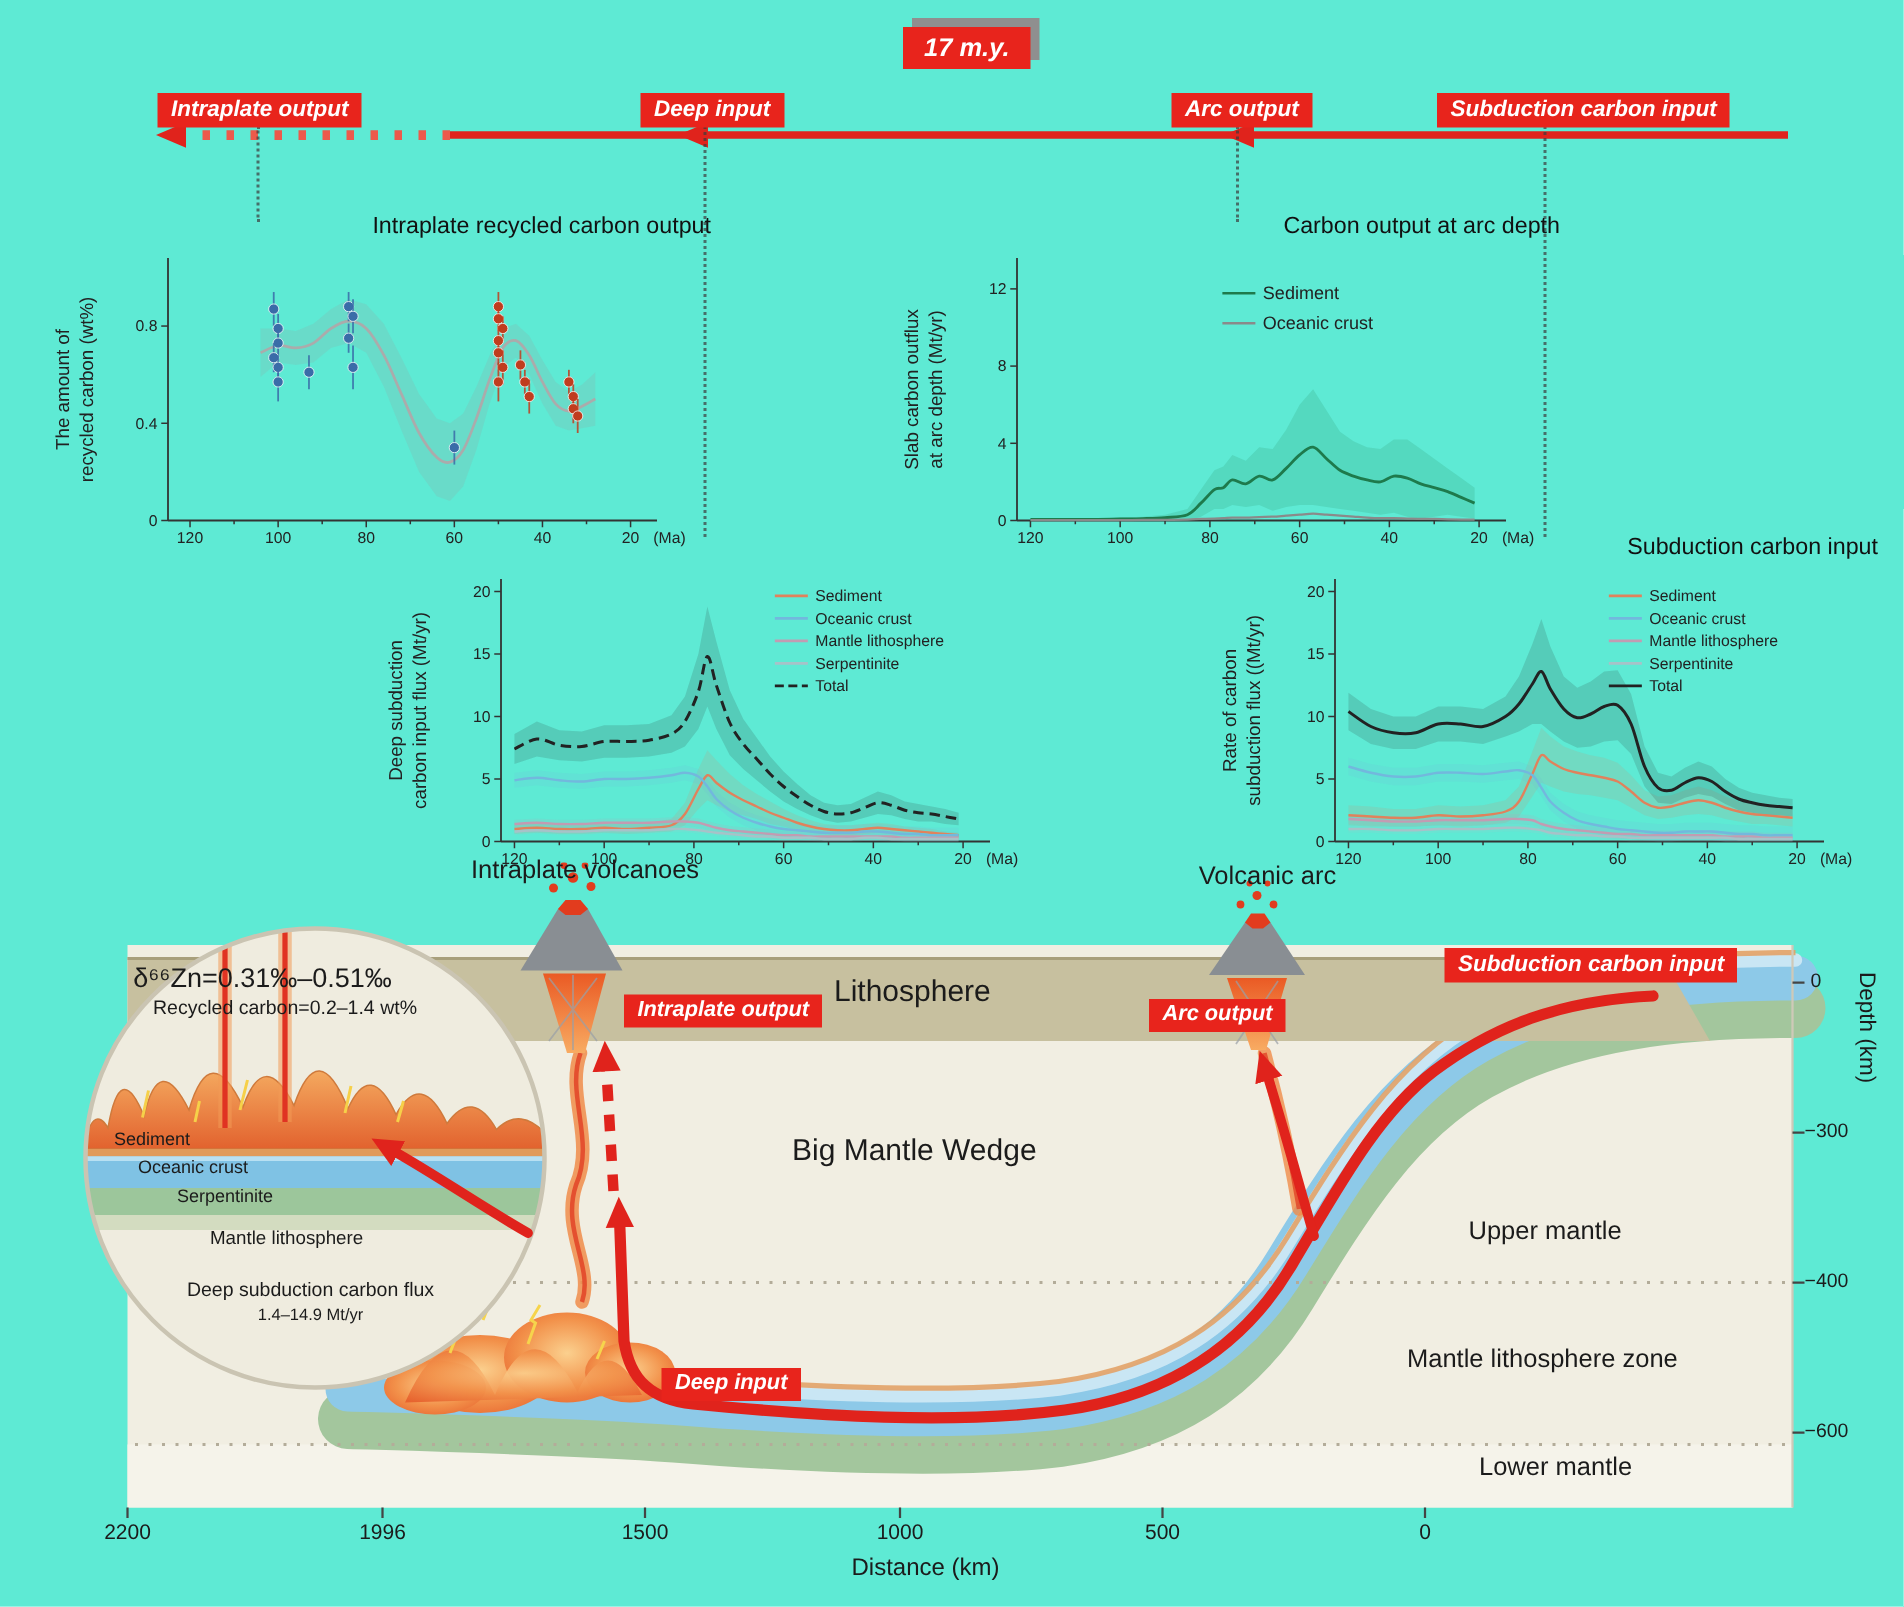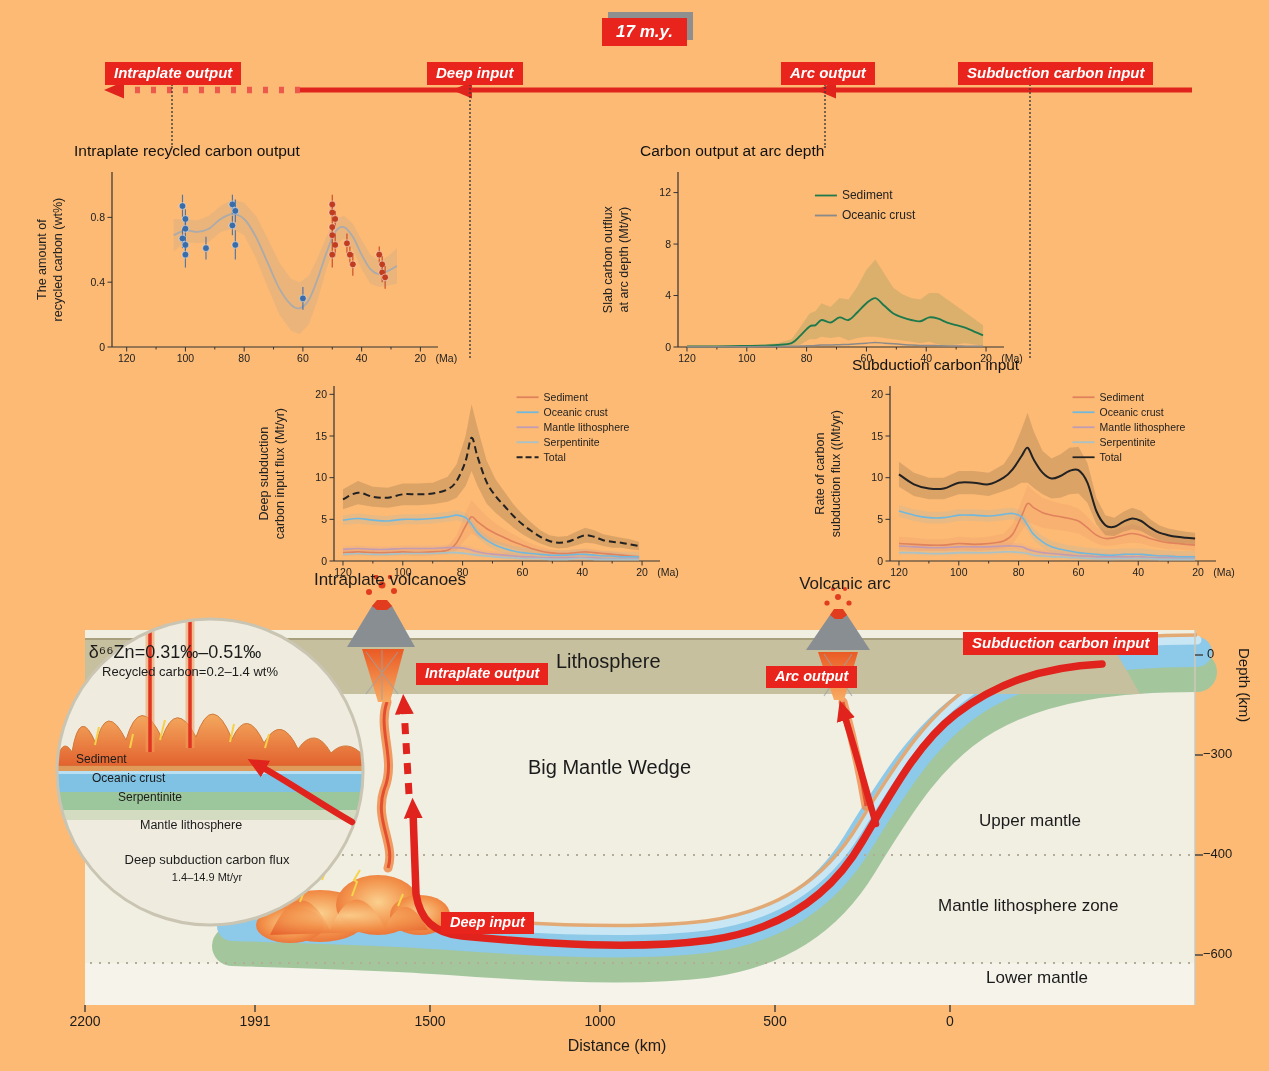--- a/index.html
+++ b/index.html
@@ -1,23 +1,23 @@
 <!DOCTYPE html>
 <html><head>
 <meta charset="utf-8">
 <style>
 *{margin:0;padding:0;box-sizing:border-box}
 body{font-family:"Liberation Sans",sans-serif;background:#fff}
-.page{position:relative;width:1269px;height:1071px;background:#fdba74;overflow:hidden;font-family:"Liberation Sans",sans-serif}
+.page{position:relative;width:1269px;height:1071px;background:#5eead4;overflow:hidden;font-family:"Liberation Sans",sans-serif}
 .rbadge{position:absolute;background:#e8241c;color:#fff;font-style:italic;font-weight:bold;font-size:14.5px;line-height:1.3;padding:1px 9px 2px;white-space:nowrap;z-index:30}
 .duration{font-size:17px;padding:3px 14px;box-shadow:6px -6px 0 #8f8f8f}
 .dropline{position:absolute;width:0;border-left:2px dotted #3c3c3c;opacity:.7;z-index:5}
 .timeline{position:absolute;left:0;top:60px;z-index:4}
 .chart{position:absolute;width:460px;height:250px;z-index:10}
-.chart .t{position:absolute;left:44px;top:0;width:400px;text-align:left;font-size:15.5px;color:#111}
+.chart .t{position:absolute;left:44px;top:0;width:400px;text-align:right;font-size:15.5px;color:#111}
 .chart svg{position:absolute;left:44px;top:22px}
 .ylab{position:absolute;width:205px;left:-82px;top:102px;text-align:center;transform:rotate(-90deg);font-size:12.5px;line-height:1.25;color:#222;white-space:pre-line}
 svg text{font-family:"Liberation Sans",sans-serif}
 .xsec{position:absolute;left:0;top:575px;z-index:1}
 .dlabel{position:absolute;color:#1b1b1b;white-space:nowrap;z-index:20}
 .ctr{transform:translateX(-50%)}
 .v19{font-size:17px}.v20{font-size:20px}
 .ins{font-size:12.5px;z-index:25}
 .dtick{font-size:13px}
 .xtick{font-size:14px}
@@ -442,20 +442,20 @@
   <div class="dlabel ins ctr" style="left:207px;top:852px;font-size:13px">Deep subduction carbon flux</div>
   <div class="dlabel ins ctr" style="left:207px;top:871px;font-size:11px">1.4–14.9 Mt/yr</div>
 
   <div class="dlabel depthlab" style="left:1236px;top:648px">Depth (km)</div>
   <div class="dlabel dtick" style="left:1207px;top:646px">0</div>
   <div class="dlabel dtick" style="left:1203px;top:746px">−300</div>
   <div class="dlabel dtick" style="left:1203px;top:846px">−400</div>
   <div class="dlabel dtick" style="left:1203px;top:946px">−600</div>
 
   <div class="dlabel xtick ctr" style="left:85px;top:1013px">2200</div>
-  <div class="dlabel xtick ctr" style="left:255px;top:1013px">1991</div>
+  <div class="dlabel xtick ctr" style="left:255px;top:1013px">1996</div>
   <div class="dlabel xtick ctr" style="left:430px;top:1013px">1500</div>
   <div class="dlabel xtick ctr" style="left:600px;top:1013px">1000</div>
   <div class="dlabel xtick ctr" style="left:775px;top:1013px">500</div>
   <div class="dlabel xtick ctr" style="left:950px;top:1013px">0</div>
   <div class="dlabel ctr" style="left:617px;top:1037px;font-size:16px">Distance (km)</div>
 
 </div>
 
 </body></html>

